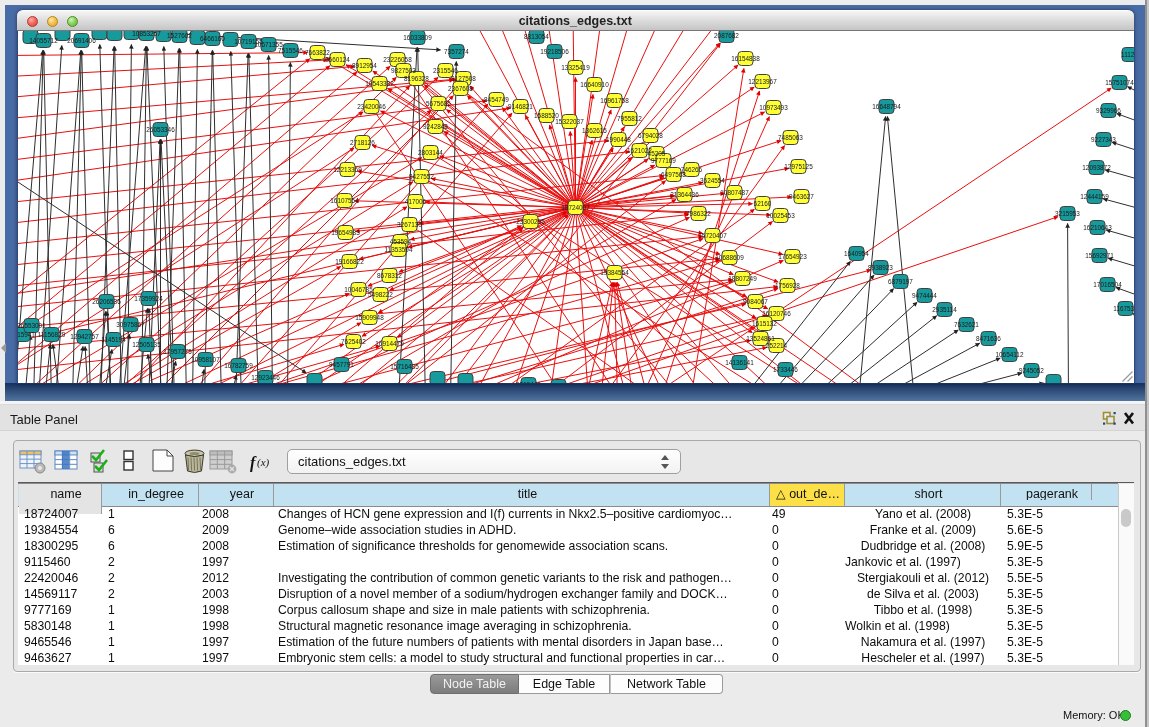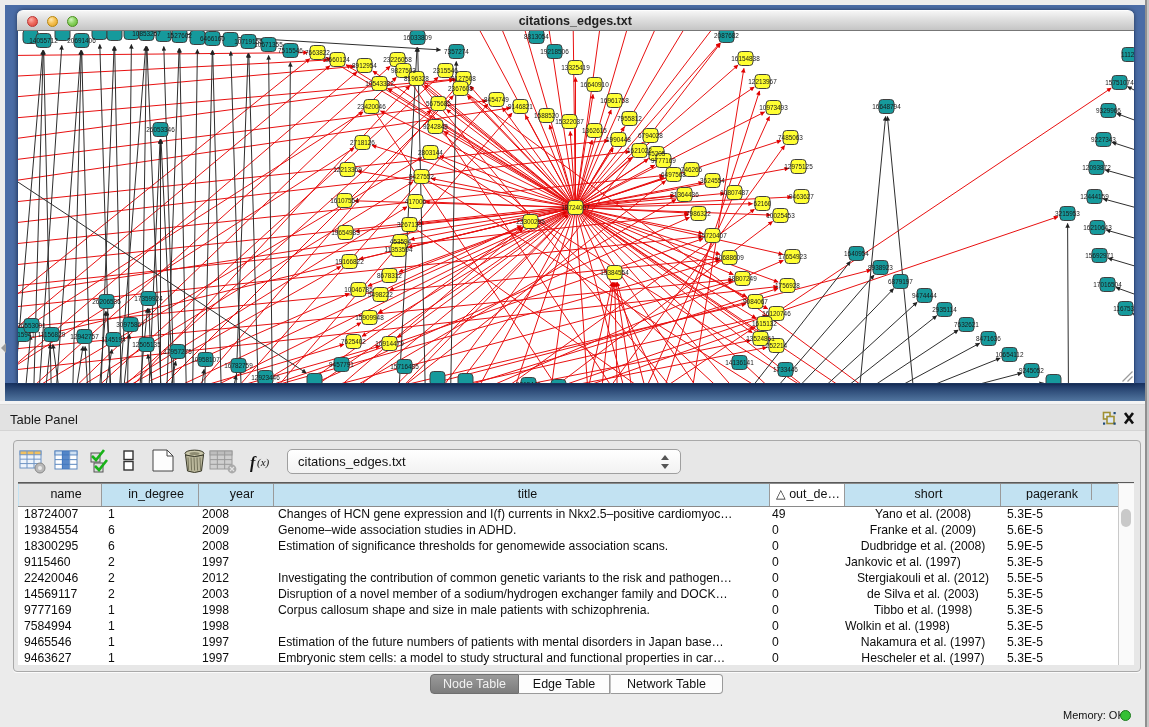--- a/index.html
+++ b/index.html
@@ -623,25 +623,25 @@
     <text x="243" y="19" font-size="11" font-style="italic" font-family="Liberation Serif,serif" fill="#111">(x)</text>
   </svg>
 <div class="combo">citations_edges.txt
  <svg width="10" height="16" style="position:absolute;right:10px;top:4px">
       <path d="M5 1 L9 6 L1 6 z" fill="#555"></path>
       <path d="M5 15 L9 10 L1 10 z" fill="#555"></path>
     </svg>
 </div>
 <div class="tablearea"></div>
 <div class="thead"></div>
-<div class="th" style="left:18.7px;width:83.7px;background:#e4e4e4;height:22px;line-height:21px;border-right:1px solid #9a9a9a;top:484px;position:absolute;text-indent:12px">name</div>
+<div class="th" style="left:18.7px;width:83.7px;background:#e4e4e4;height:30px;line-height:21px;border-right:1px solid #9a9a9a;top:484px;position:absolute;text-indent:12px">name</div>
 <div class="th" style="left:102.4px;width:96.4px;background:#c2e2f2;height:22px;line-height:21px;border-right:1px solid #9a9a9a;top:484px;position:absolute;text-indent:12px">in_degree</div>
 <div class="th" style="left:198.8px;width:75.39999999999998px;background:#c2e2f2;height:22px;line-height:21px;border-right:1px solid #9a9a9a;top:484px;position:absolute;text-indent:12px">year</div>
 <div class="th" style="left:274.2px;width:495.8px;background:#c2e2f2;height:22px;line-height:21px;border-right:1px solid #9a9a9a;top:484px;position:absolute;text-indent:12px">title</div>
-<div class="th" style="left:770px;width:75px;background:#ffffff;height:22px;line-height:21px;border-right:1px solid #9a9a9a;top:484px;position:absolute;text-indent:2px">△ out_de…</div>
+<div class="th" style="left:770px;width:75px;background:#fde047;height:22px;line-height:21px;border-right:1px solid #9a9a9a;top:484px;position:absolute;text-indent:2px">△ out_de…</div>
 <div class="th" style="left:845px;width:156px;background:#c2e2f2;height:22px;line-height:21px;border-right:1px solid #9a9a9a;top:484px;position:absolute;text-indent:12px">short</div>
 <div class="th" style="left:1001px;width:91px;background:#c2e2f2;height:16px;line-height:21px;border-right:1px solid #9a9a9a;top:484px;position:absolute;text-indent:12px">pagerank</div>
 <div class="trow" style="top:507px">
     <span style="left:24px">18724007</span>
     <span style="left:108px">1</span>
     <span style="left:202px">2008</span>
     <span style="left:278px">Changes of HCN gene expression and I(f) currents in Nkx2.5–positive cardiomyoc…</span>
     <span style="left:772px">49</span>
     <span style="left:845px;width:156px;text-align:center">Yano et al. (2008)</span>
     <span style="left:1007px">5.3E-5</span>
@@ -693,23 +693,24 @@
 <div class="trow" style="top:603px">
     <span style="left:24px">9777169</span>
     <span style="left:108px">1</span>
     <span style="left:202px">1998</span>
     <span style="left:278px">Corpus callosum shape and size in male patients with schizophrenia.</span>
     <span style="left:772px">0</span>
     <span style="left:845px;width:156px;text-align:center">Tibbo et al. (1998)</span>
     <span style="left:1007px">5.3E-5</span>
   </div>
 <div class="trow" style="top:619px">
-    <span style="left:24px">7584994</span>
+    <span style="left:24px">5830148</span>
     <span style="left:108px">1</span>
     <span style="left:202px">1998</span>
+    <span style="left:278px">Structural magnetic resonance image averaging in schizophrenia.</span>
     <span style="left:772px">0</span>
     <span style="left:845px;width:156px;text-align:left">Wolkin et al. (1998)</span>
     <span style="left:1007px">5.3E-5</span>
   </div>
 <div class="trow" style="top:635px">
     <span style="left:24px">9465546</span>
     <span style="left:108px">1</span>
     <span style="left:202px">1997</span>
     <span style="left:278px">Estimation of the future numbers of patients with mental disorders in Japan base…</span>
     <span style="left:772px">0</span>

